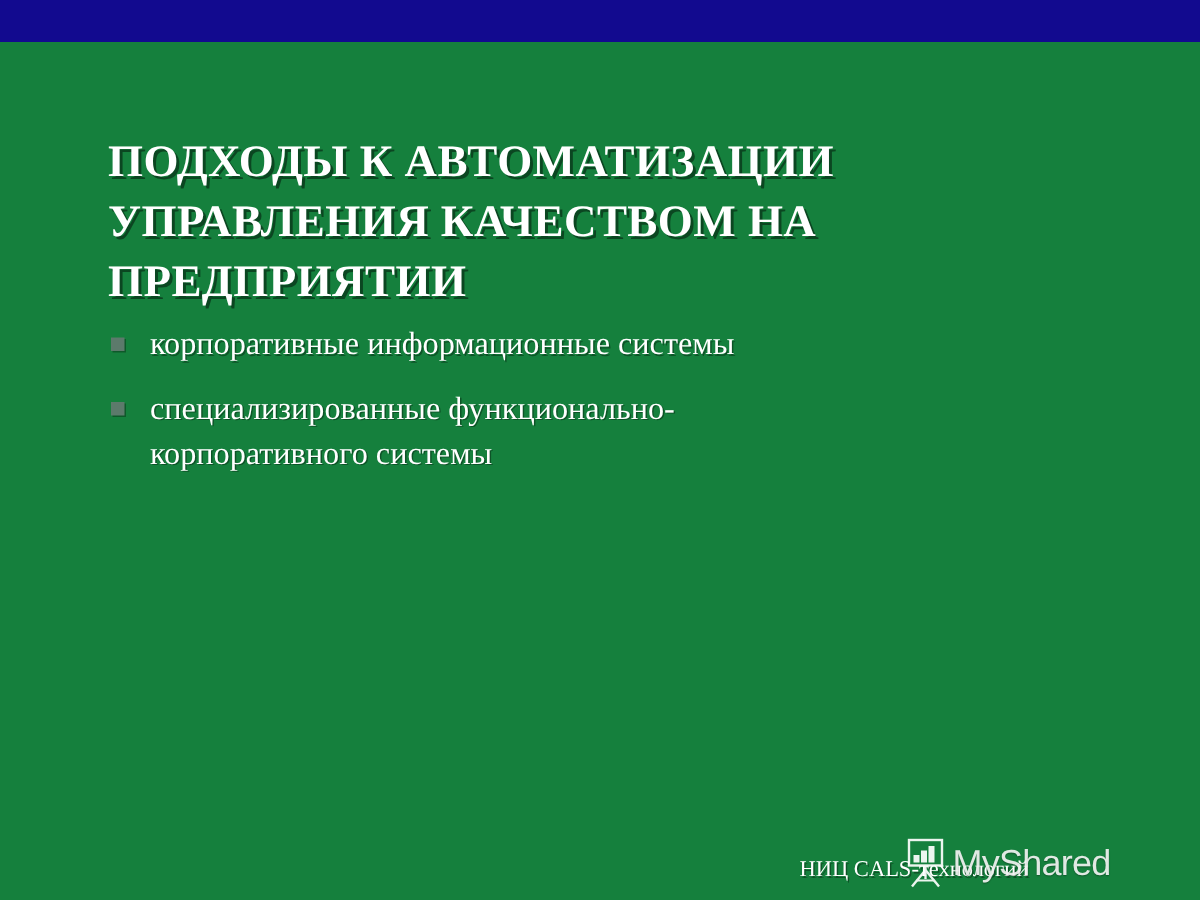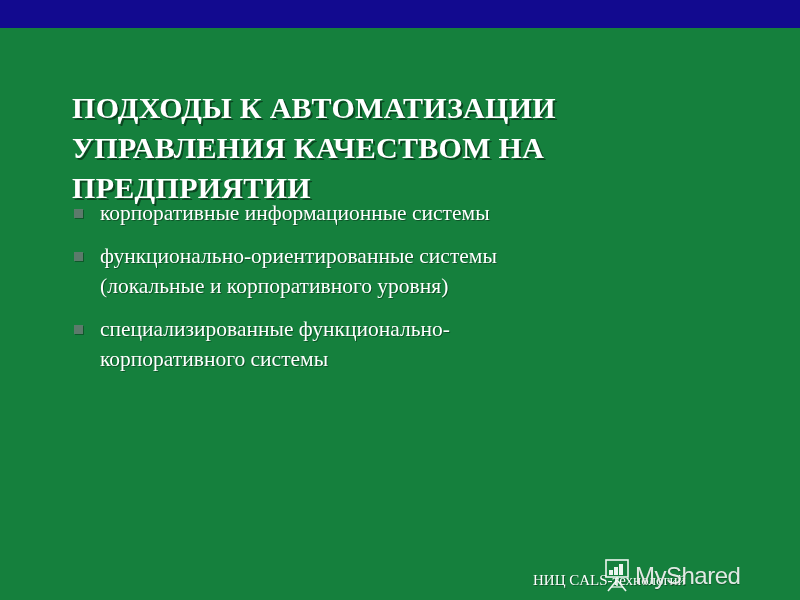--- a/index.html
+++ b/index.html
@@ -35,21 +35,21 @@
     letter-spacing: 0.3px;
     text-transform: uppercase;
     text-shadow: 2px 2px 0 rgba(0,0,0,0.45);
     -webkit-font-smoothing: antialiased;
   }
 
   
   .body-list {
     position: absolute;
     left: 66px;
-    top: 170px;
+    top: 186px;
     width: 690px;
     list-style: none;
     margin: 0;
     padding: 0;
   }
 
   .bullet-row {
     position: relative;
     padding-left: 34px;
     margin-bottom: 13px;
@@ -131,25 +131,20 @@
 
   <h1 class="slide-title">ПОДХОДЫ К АВТОМАТИЗАЦИИ УПРАВЛЕНИЯ КАЧЕСТВОМ НА ПРЕДПРИЯТИИ</h1>
 
   <ul class="body-list">
 
     <li class="bullet-row">
       <span class="bullet-marker" style="background: rgb(92, 122, 107);"></span>
       <span class="bullet-text">корпоративные информационные системы</span>
     </li>
 
-    <li class="bullet-row">
-      <span class="bullet-marker" style="background: rgb(92, 122, 107);"></span>
-      <span class="bullet-text">функционально-ориентированные системы
-(локальные и корпоративного уровня)</span>
-    </li>
 
 
     <li class="bullet-row">
       <span class="bullet-marker" style="background: rgb(92, 122, 107);"></span>
       <span class="bullet-text">специализированные функционально-
 корпоративного системы</span>
     </li>
 
   </ul>
 

